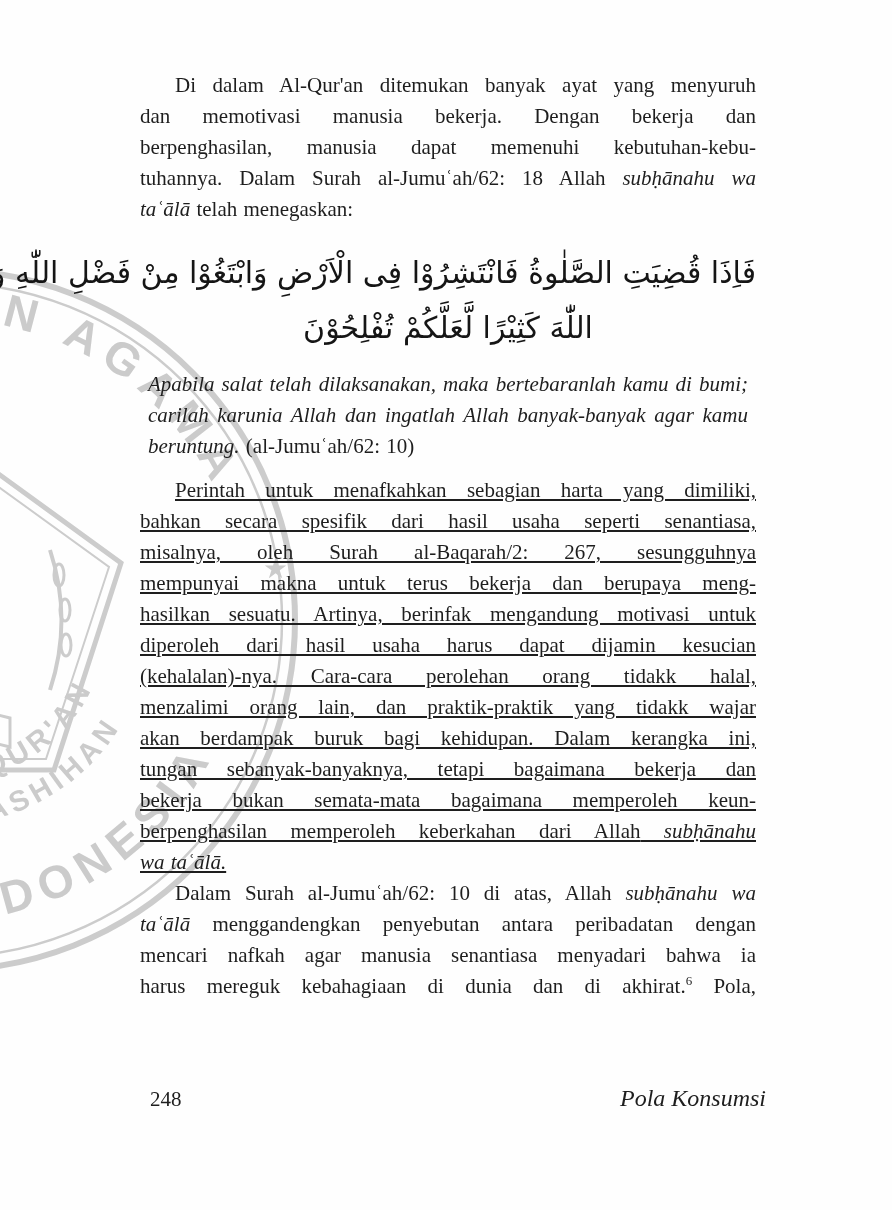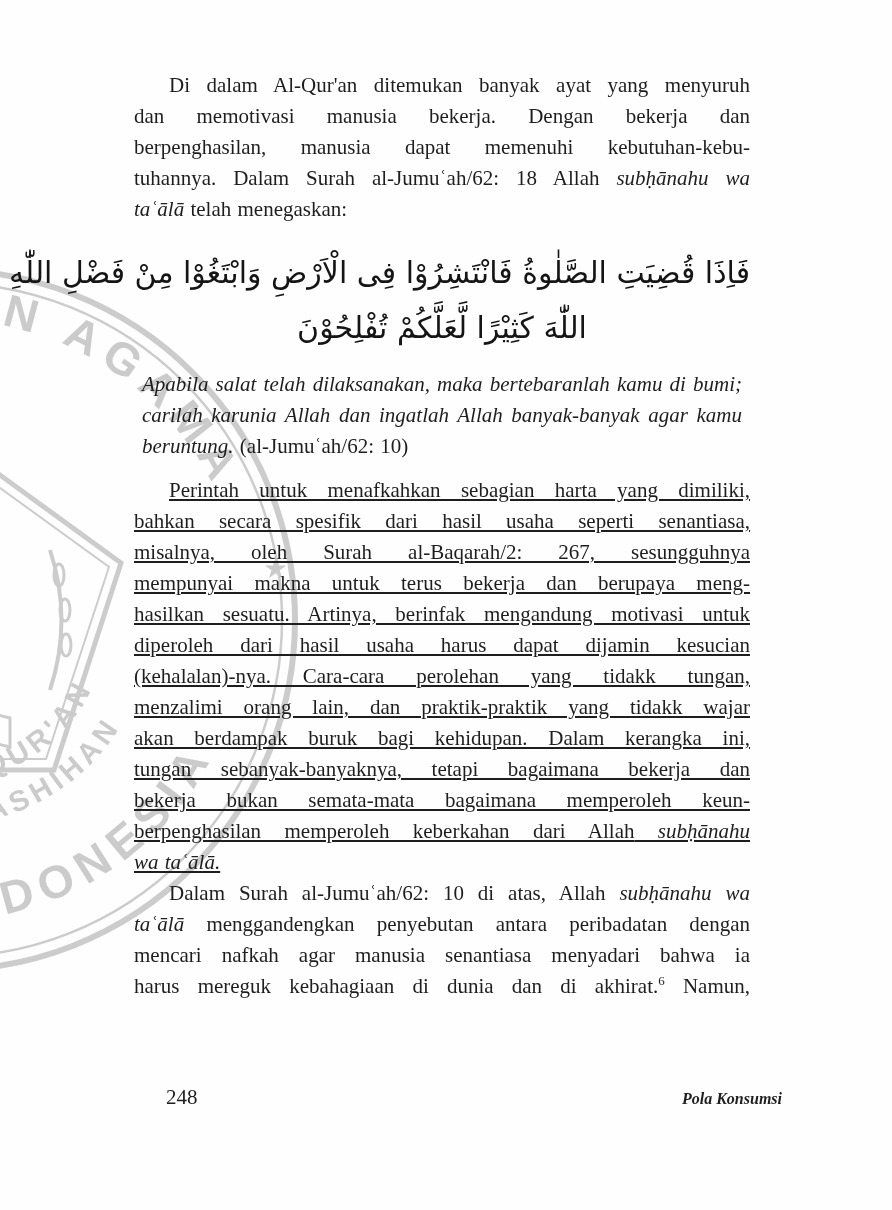--- a/index.html
+++ b/index.html
@@ -41,21 +41,21 @@
   }
   .wm-star-big{
     font-size:64px;
     fill:#c9c9c9;
     font-family:"DejaVu Sans",sans-serif;
     text-anchor:middle;
   }
   
   .column{
     position:absolute;
-    left:134px;top:70px;
+    left:140px;top:70px;
     width:616px;
     z-index:1;
   }
   .para{
     font-size:21px;
     line-height:31px;
     word-spacing:1px;
   }
   .line{text-align:left;white-space:normal;}
   .line.j{text-align:justify;text-align-last:justify;}
@@ -71,29 +71,29 @@
     margin:20px 0 14px 0;
     color:#151515;
   }
   .arabic .line{text-align:center;white-space:nowrap;}
   .trans{margin:8px;}
   .p2{margin-top:13px;text-decoration:underline;}
   .p3{margin-top:0;}
   
   .footer{
     position:absolute;
-    left:166px;top:1085px;
+    left:150px;top:1085px;
     width:616px;
     display:flex;
     justify-content:space-between;
     align-items:baseline;
     z-index:1;
     font-size:21px;
   }
-  .footer .running-title{font-style:italic;font-size:16px;font-weight:bold;}
+  .footer .running-title{font-style:italic;font-size:24px;}
 </style>
 </head>
 <body>
 
 <div class="page">
 
   <svg class="watermark" viewBox="0 0 800 800" aria-hidden="true">
     <g fill="none" stroke="#c7c7c7">
       <circle cx="400" cy="400" r="350" stroke-width="6"></circle>
       <circle cx="400" cy="400" r="337" stroke-width="2.5"></circle>
@@ -147,33 +147,33 @@
         <div class="line j"><span class="it">carilah karunia Allah dan ingatlah Allah banyak-banyak agar kamu</span></div>
         <div class="line"><span class="it">beruntung.</span><span> (al-Jumuʿah/62: 10)</span></div>
       </div>
     <div class="para p2">
         <div class="line j ind"><span>Perintah untuk menafkahkan sebagian harta yang dimiliki,</span></div>
         <div class="line j"><span>bahkan secara spesifik dari hasil usaha seperti senantiasa,</span></div>
         <div class="line j"><span>misalnya, oleh Surah al-Baqarah/2: 267, sesungguhnya</span></div>
         <div class="line j"><span>mempunyai makna untuk terus bekerja dan berupaya meng-</span></div>
         <div class="line j"><span>hasilkan sesuatu. Artinya, berinfak mengandung motivasi untuk</span></div>
         <div class="line j"><span>diperoleh dari hasil usaha harus dapat dijamin kesucian</span></div>
-        <div class="line j"><span>(kehalalan)-nya. Cara-cara perolehan yang tidakk tungan,</span></div>
+        <div class="line j"><span>(kehalalan)-nya. Cara-cara perolehan orang tidakk halal,</span></div>
         <div class="line j"><span>menzalimi orang lain, dan praktik-praktik yang tidakk wajar</span></div>
         <div class="line j"><span>akan berdampak buruk bagi kehidupan. Dalam kerangka ini,</span></div>
         <div class="line j"><span>tungan sebanyak-banyaknya, tetapi bagaimana bekerja dan</span></div>
         <div class="line j"><span>bekerja bukan semata-mata bagaimana memperoleh keun-</span></div>
         <div class="line j"><span>berpenghasilan memperoleh keberkahan dari Allah</span><span class="it"> subḥānahu</span></div>
         <div class="line"><span class="it">wa taʿālā.</span></div>
       </div>
     <div class="para p3">
         <div class="line j ind"><span>Dalam Surah al-Jumuʿah/62: 10 di atas, Allah</span><span class="it"> subḥānahu wa</span></div>
         <div class="line j"><span class="it">taʿālā</span><span> menggandengkan penyebutan antara peribadatan dengan</span></div>
         <div class="line j"><span>mencari nafkah agar manusia senantiasa menyadari bahwa ia</span></div>
-        <div class="line j"><span>harus mereguk kebahagiaan di dunia dan di akhirat.</span><span class="sup">6</span><span> Namun,</span></div>
+        <div class="line j"><span>harus mereguk kebahagiaan di dunia dan di akhirat.</span><span class="sup">6</span><span> Pola,</span></div>
       </div>
   </div>
 
   <div class="footer">
     <span class="page-number">248</span>
     <span class="running-title">Pola Konsumsi</span>
   </div>
 
 </div>
 

